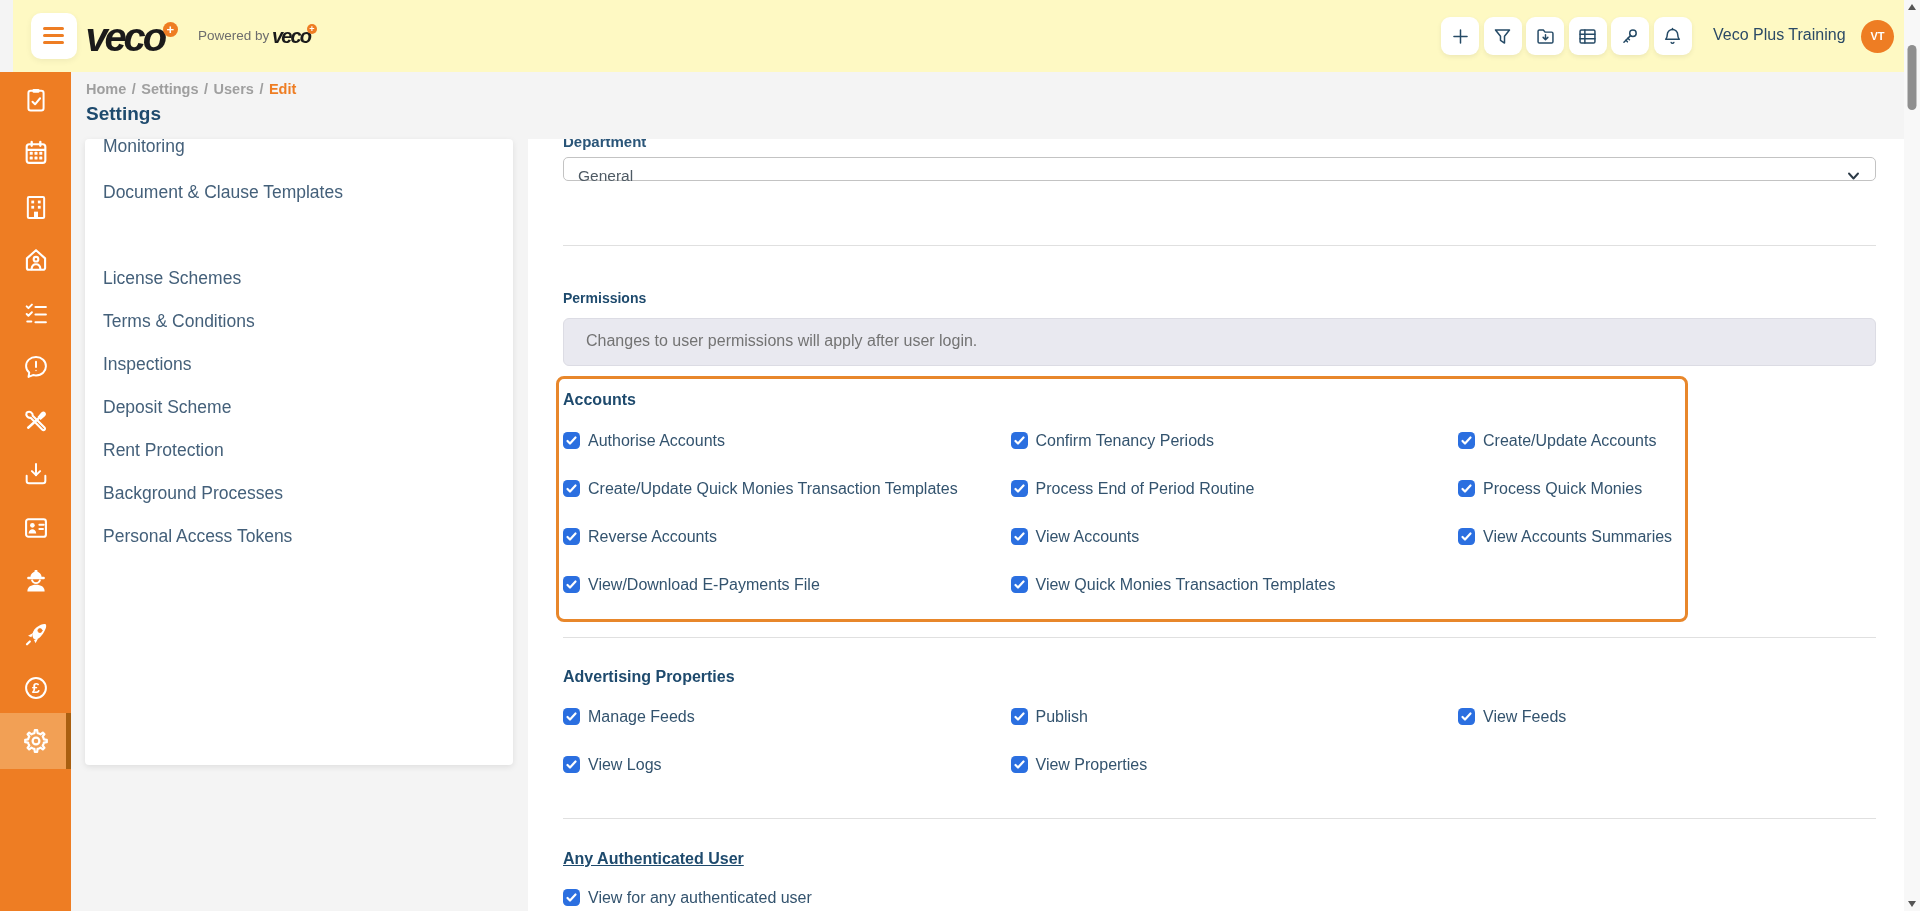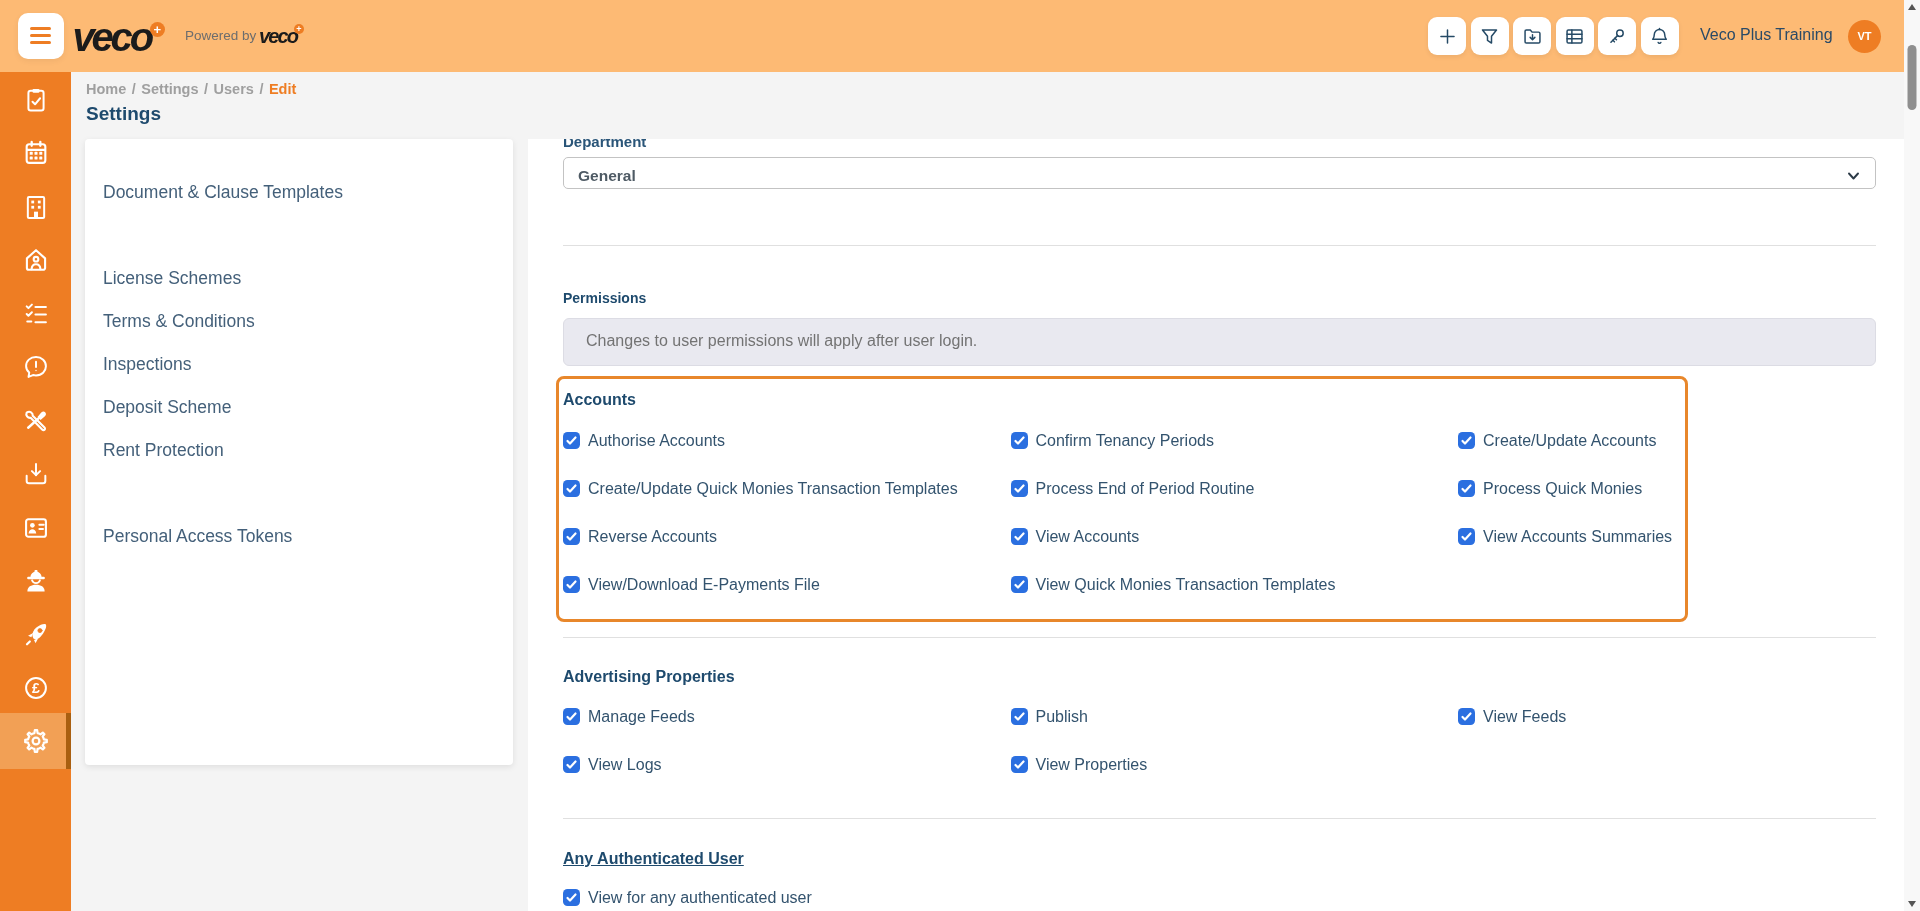--- a/index.html
+++ b/index.html
@@ -1,20 +1,20 @@
 <!DOCTYPE html>
 <html><head>
 <meta charset="utf-8">
 <style>
   * { margin:0; padding:0; box-sizing:border-box; }
   html,body { width:1920px; height:911px; overflow:hidden; background:#f4f4f4;
     font-family:"Liberation Sans", sans-serif; }
 
   
-  #header { position:absolute; left:0; top:0; width:1904px; height:72px; background:#fdba74; }
+  #header { position:absolute; left:13px; top:0; width:1904px; height:72px; background:#fef9c3; }
   #burgerbtn { position:absolute; left:18px; top:13px; width:46px; height:46px; background:#fff;
     border-radius:10px; box-shadow:0 2px 6px rgba(0,0,0,0.06); }
   .bline { position:absolute; left:12px; width:21px; height:2.6px; background:#ee7d23; border-radius:2px; }
 
   .vecotxt { position:absolute; font-weight:bold; font-style:italic; color:#1b1b1b; }
   #vbig { left:72.5px; top:17px; font-size:40px; line-height:40px; letter-spacing:-3.2px; }
   #vsmall { left:259px; top:26px; font-size:20px; line-height:20px; letter-spacing:-1.9px; }
   .plusdot { position:absolute; background:#ee7d23; border-radius:50%; color:#fff;
     text-align:center; font-style:normal; font-weight:bold; }
   #vbigplus { left:149.5px; top:21.5px; width:15.5px; height:15.5px; font-size:13px; line-height:15.5px; }
@@ -41,22 +41,22 @@
   #pagetitle { position:absolute; left:86px; top:103px; font-size:19px; font-weight:bold; color:#1e4a6d; }
 
   
   #menucard { position:absolute; left:85px; top:139px; width:428px; height:626px; background:#fff;
     border-radius:4px; box-shadow:0 2px 6px rgba(0,0,0,0.09); overflow:hidden; }
   .mitem { position:absolute; left:18px; width:390px; font-size:17.5px; line-height:22px; color:#44607a; }
 
   
   #formpanel { position:absolute; left:528px; top:139px; width:1376px; height:772px; background:#fff; overflow:hidden; }
   .flabel { position:absolute; font-size:15px; font-weight:bold; color:#2a5578; }
-  #selbox { position:absolute; left:35px; top:18px; width:1313px; height:32px; border:1px solid #c3c3c3;
-    border-radius:5px; background:#fff;font-weight:bold; }
+  #selbox { position:absolute; left:35px; top:18px; width:1313px; height:24px; border:1px solid #c3c3c3;
+    border-radius:5px; background:#fff; }
   #selbox .seltext { position:absolute; left:14px; top:9px; font-size:15.5px; color:#4e5a64; }
   .divider { position:absolute; left:35px; width:1313px; height:1px; background:#e0e0e0; }
   .shead { position:absolute; font-size:14px; font-weight:bold; color:#1e4a6d; }
   #alertbox { position:absolute; left:35px; top:179px; width:1313px; height:48px; background:#e9e9f0;
     border:1px solid #dcdce4; border-radius:6px; }
   #alertbox span { position:absolute; left:22px; top:13px; font-size:16px; color:#737373; }
   #orangebox { position:absolute; left:28px; top:237px; width:1132px; height:246px;
     border:3px solid #e8872b; border-radius:8px; }
 
   .cb { position:absolute; width:17px; height:17px; background:#2b6fe0; border-radius:4.5px; }
@@ -238,26 +238,28 @@
       </svg>
     </div>
   <div id="username">Veco Plus Training</div>
   <div id="avatar">VT</div>
 </div>
 
 <div id="crumbs">Home<span class="sep">/</span>Settings<span class="sep">/</span>Users<span class="sep">/</span><span class="edit">Edit</span></div>
 <div id="pagetitle">Settings</div>
 
 <div id="menucard">
+  <div class="mitem" style="top:-4px">Monitoring</div>
   <div class="mitem" style="top:41.5px">Document &amp; Clause Templates</div>
   <div class="mitem" style="top:127.5px">License Schemes</div>
   <div class="mitem" style="top:170.5px">Terms &amp; Conditions</div>
   <div class="mitem" style="top:213.5px">Inspections</div>
   <div class="mitem" style="top:256.5px">Deposit Scheme</div>
   <div class="mitem" style="top:299.5px">Rent Protection</div>
+  <div class="mitem" style="top:342.5px">Background Processes</div>
   <div class="mitem" style="top:385.5px">Personal Access Tokens</div>
 </div>
 
 <div id="formpanel">
   <div class="flabel" style="left:35px; top:-6px;">Department</div>
   <div id="selbox">
       <span class="seltext">General</span>
     <svg style="position:absolute;right:16px;top:14px" width="11" height="9" viewBox="0 0 11 9" fill="none" stroke="#2c3a47" stroke-width="1.9" stroke-linecap="round" stroke-linejoin="round">
         <path d="M1 1.5 L5.5 6.5 L10 1.5"></path>
       </svg>

